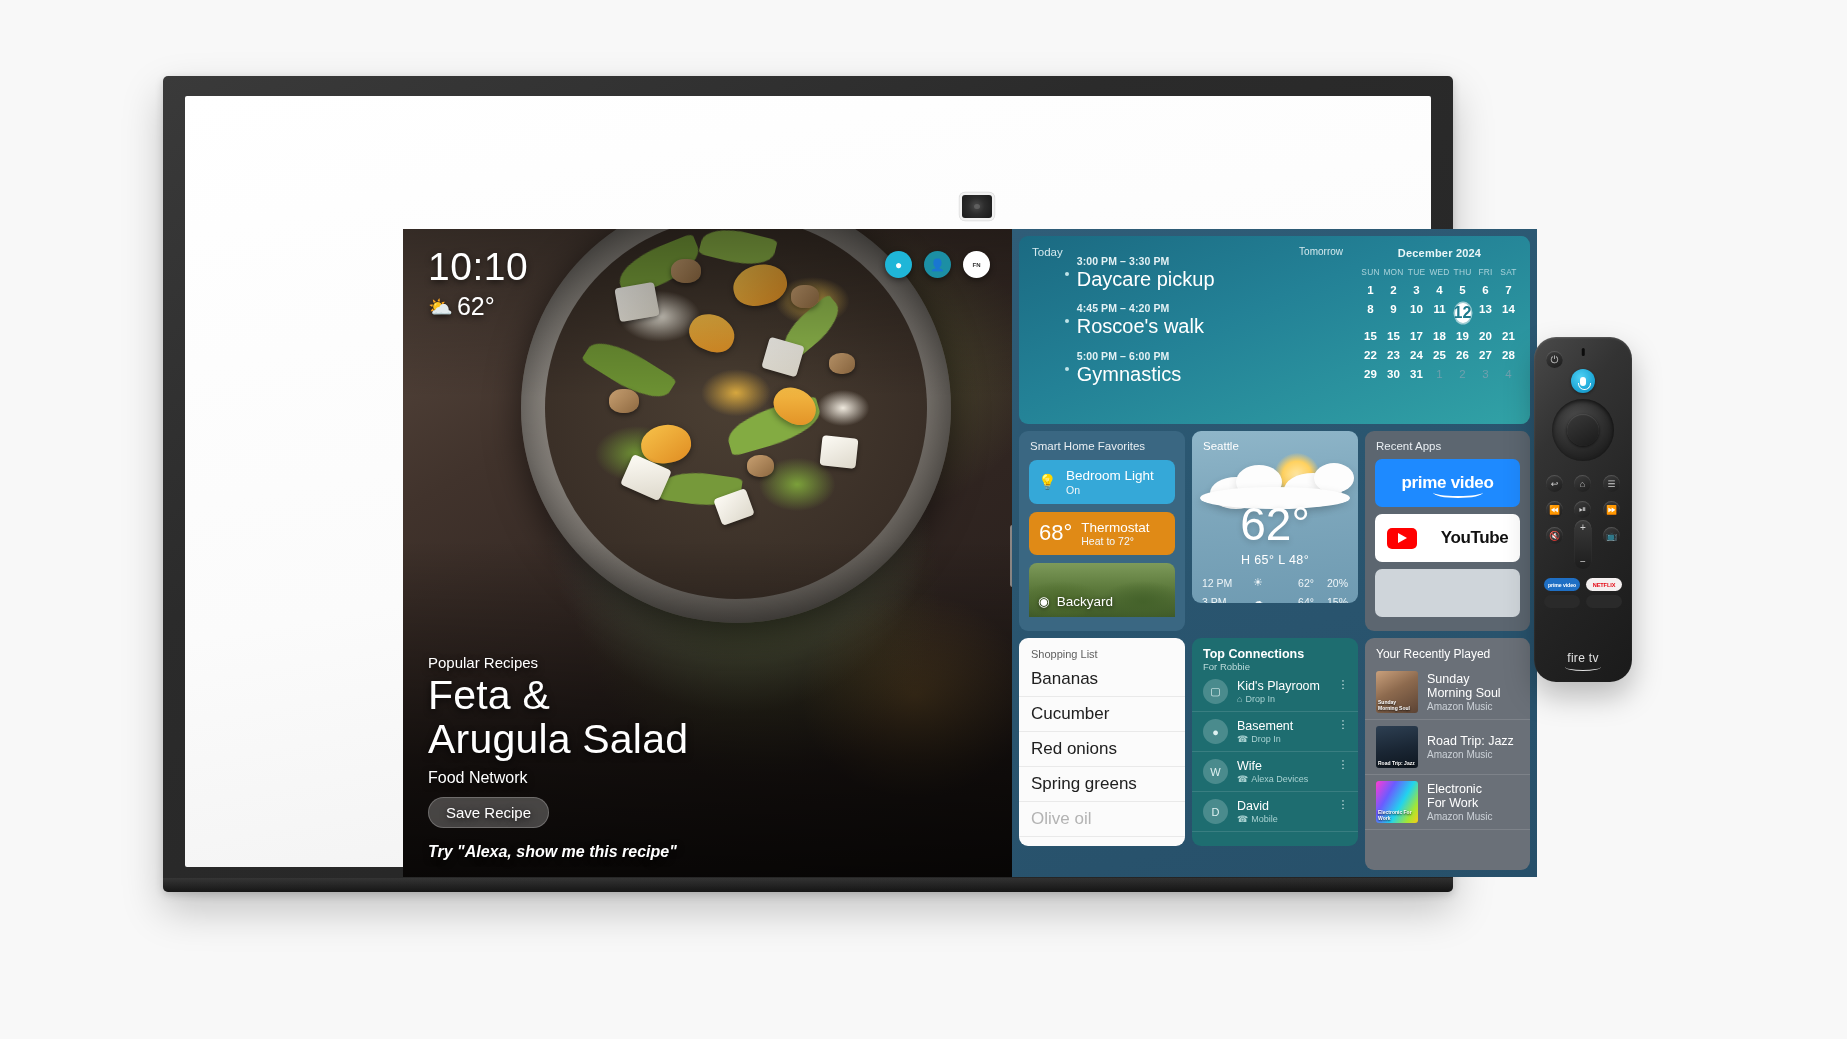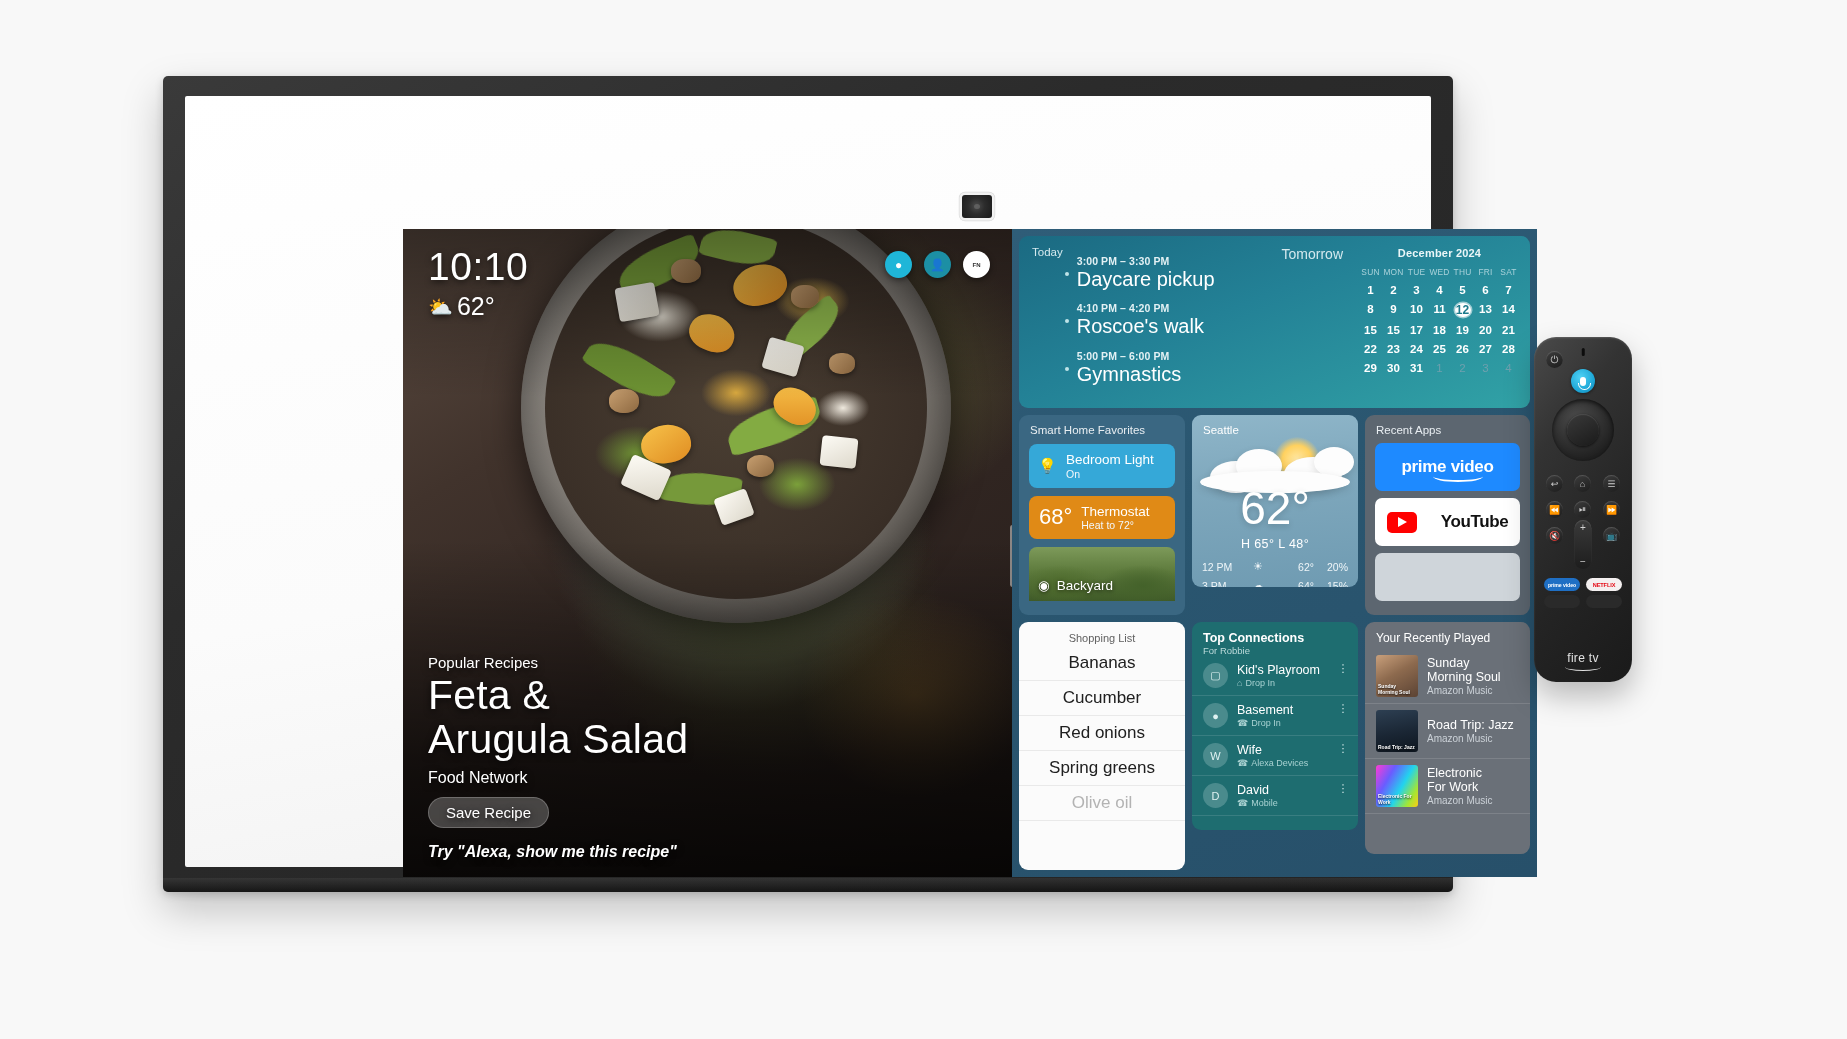--- a/index.html
+++ b/index.html
@@ -125,31 +125,31 @@
     background: linear-gradient(158deg,#1b6a82 0%,#238196 42%,#31a2a6 100%);
     display:flex;
   }
   .agenda-left{ flex:1; padding:10px 12px 8px 13px; display:flex; flex-direction:row; min-width:0; }
   .ag-label{ font-size:11.5px; color:#d4e9ee; }
   .ag-list{ flex:1; margin-top:9px; }
   .ag-item{ position:relative; padding-left:14px; margin-bottom:12px; }
   .ag-item::before{ content:""; position:absolute; left:2px; top:17px; width:4px; height:4px; border-radius:50%; background:#bfe3e8; }
   .ag-time{ font-size:10.5px; color:#e3f1f4; font-weight:bold; letter-spacing:.1px; }
   .ag-name{ font-size:20px; color:#fff; margin-top:1px; line-height:1.12; }
-  .ag-foot{ font-size:14px; color:#d4e9ee; }
+  .ag-foot{ font-size:10px; color:#d4e9ee; }
   .agenda-right{ width:175px; padding:11px 10px 8px 4px; }
   .cal-title{ text-align:center; font-size:11px; color:#eaf6f8; font-weight:bold; margin-bottom:8px; letter-spacing:.2px; }
   .cal-grid{ display:grid; grid-template-columns:repeat(7,1fr); row-gap:7px; }
   .cal-dow{ font-size:8.4px; color:#a9d2da; text-align:center; letter-spacing:.2px; }
   .cal-d{ font-size:11.5px; color:#ffffff; text-align:center; font-weight:bold; position:relative; }
   .cal-d.dim{ color:#6fa0ae; font-weight:normal; }
   .cal-d.today span{
-    display:inline-flex; width:16px; height:14px; border-radius:50%;
+    display:inline-flex; width:16px; height:20px; border-radius:50%;
     background:#fff; color:#1c7a8c; align-items:center; justify-content:center;
-    font-size:12px; font-weight:bold; box-shadow:0 0 0 1.5px rgba(255,255,255,.55);
+    font-size:16px; font-weight:bold; box-shadow:0 0 0 1.5px rgba(255,255,255,.55);
   }
 
   .row{ display:flex; gap:7px; }
   .col-a{ width:168px; } .col-b{ width:168px; } .col-c{ width:167px; }
 
   
   #smart{ height:200px; background:#3a6782; padding-bottom:0; }
   .sh-tile{ margin:8px 10px 0 10px; border-radius:8px; padding:8px 10px; display:flex; align-items:center; gap:9px; }
   .sh-light{ background:#35a8d8; }
   .sh-thermo{ background:#e08a16; }
@@ -186,21 +186,21 @@
   .app-prime{ background:#1e8aff; color:#fff; font-size:17px; font-weight:bold; letter-spacing:-.3px; position:relative; }
   .app-prime .smile{ position:absolute; bottom:9px; left:50%; transform:translateX(-30%); width:50px; height:11px;
     border-bottom:2.5px solid #fff; border-radius:0 0 52% 52%; }
   .app-yt{ background:#fff; gap:24px; }
   .yt-box{ width:30px; height:21px; border-radius:5px; background:#ff0000; display:flex; align-items:center; justify-content:center; }
   .yt-tri{ width:0;height:0;border-left:9px solid #fff;border-top:5.5px solid transparent;border-bottom:5.5px solid transparent;margin-left:2px; }
   .yt-word{ font-size:17px; font-weight:bold; color:#111; letter-spacing:-.4px; }
   .app-more{ background:#cfd5da; }
 
   
-  #shopping{ height:248px; background:#fbfbfb;text-align:center; }
+  #shopping{ height:208px; background:#fbfbfb; }
   .sl-hd{ font-size:11px; color:#606060; padding:10px 12px 2px 12px; }
   .sl-item{ font-size:17px; color:#202020; padding:7px 12px; border-bottom:1px solid #e9e9e9; }
   .sl-item.faded{ color:#b3b3b3; }
 
   
   #conn{ height:208px; background:#1e6d70; }
   .cn-hd{ padding:9px 11px 0 11px; }
   .cn-t1{ font-size:12.5px; color:#fff; font-weight:bold; }
   .cn-t2{ font-size:9.5px; color:#bcdada; }
   .cn-row{ display:flex; align-items:center; gap:9px; padding:7px 11px; border-bottom:1px solid rgba(255,255,255,.12); position:relative; }
@@ -325,21 +325,21 @@
 
         <div class="card" id="agenda">
           <div class="agenda-left">
             <div class="ag-label">Today</div>
             <div class="ag-list" id="agenda-items">
                 <div class="ag-item">
                   <div class="ag-time">3:00 PM – 3:30 PM</div>
                   <div class="ag-name">Daycare pickup</div>
                 </div>
                 <div class="ag-item">
-                  <div class="ag-time">4:10 PM – 4:20 PM</div>
+                  <div class="ag-time">4:45 PM – 4:20 PM</div>
                   <div class="ag-name">Roscoe's walk</div>
                 </div>
                 <div class="ag-item">
                   <div class="ag-time">5:00 PM – 6:00 PM</div>
                   <div class="ag-name">Gymnastics</div>
                 </div>
               </div>
             <div class="ag-foot">Tomorrow</div>
           </div>
           <div class="agenda-right">

